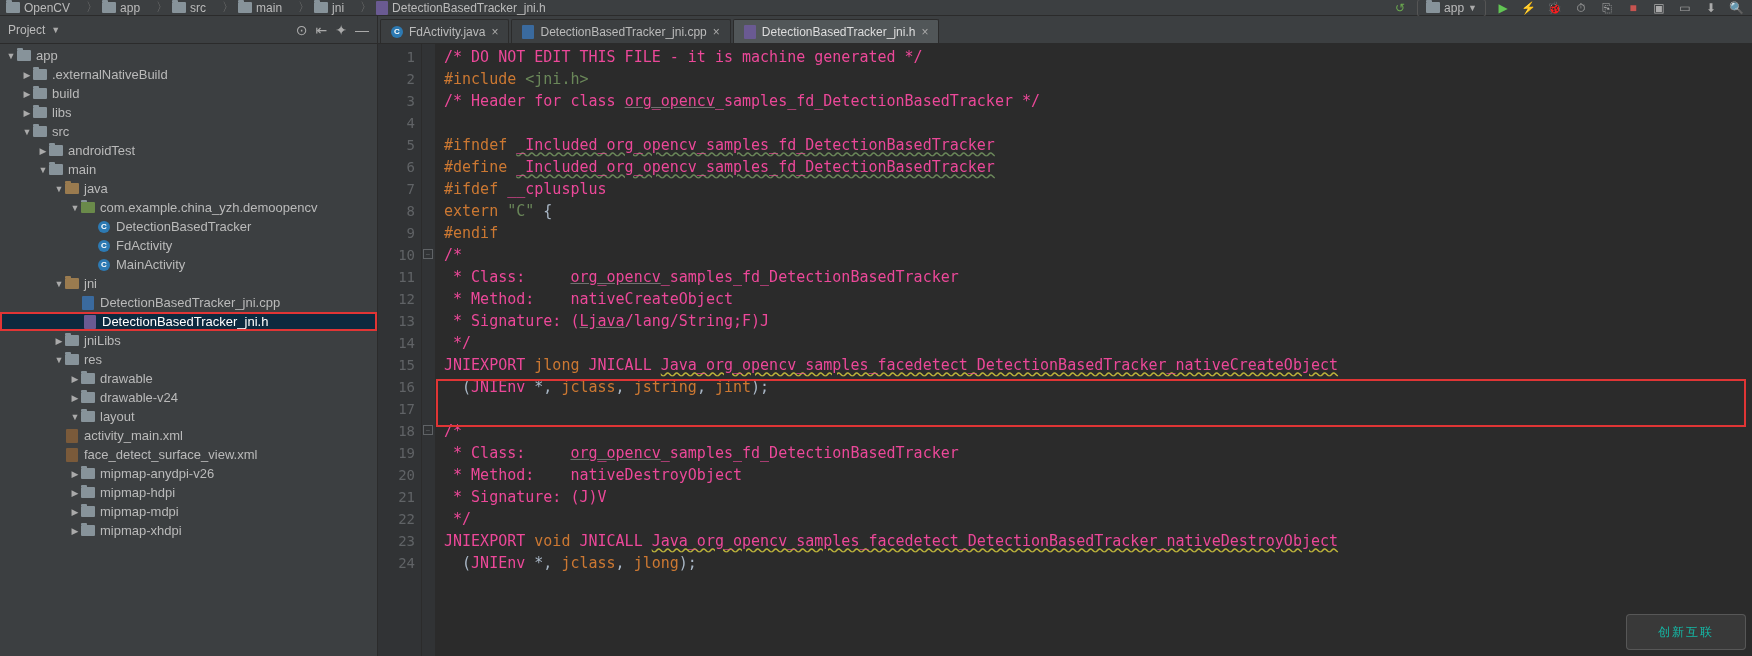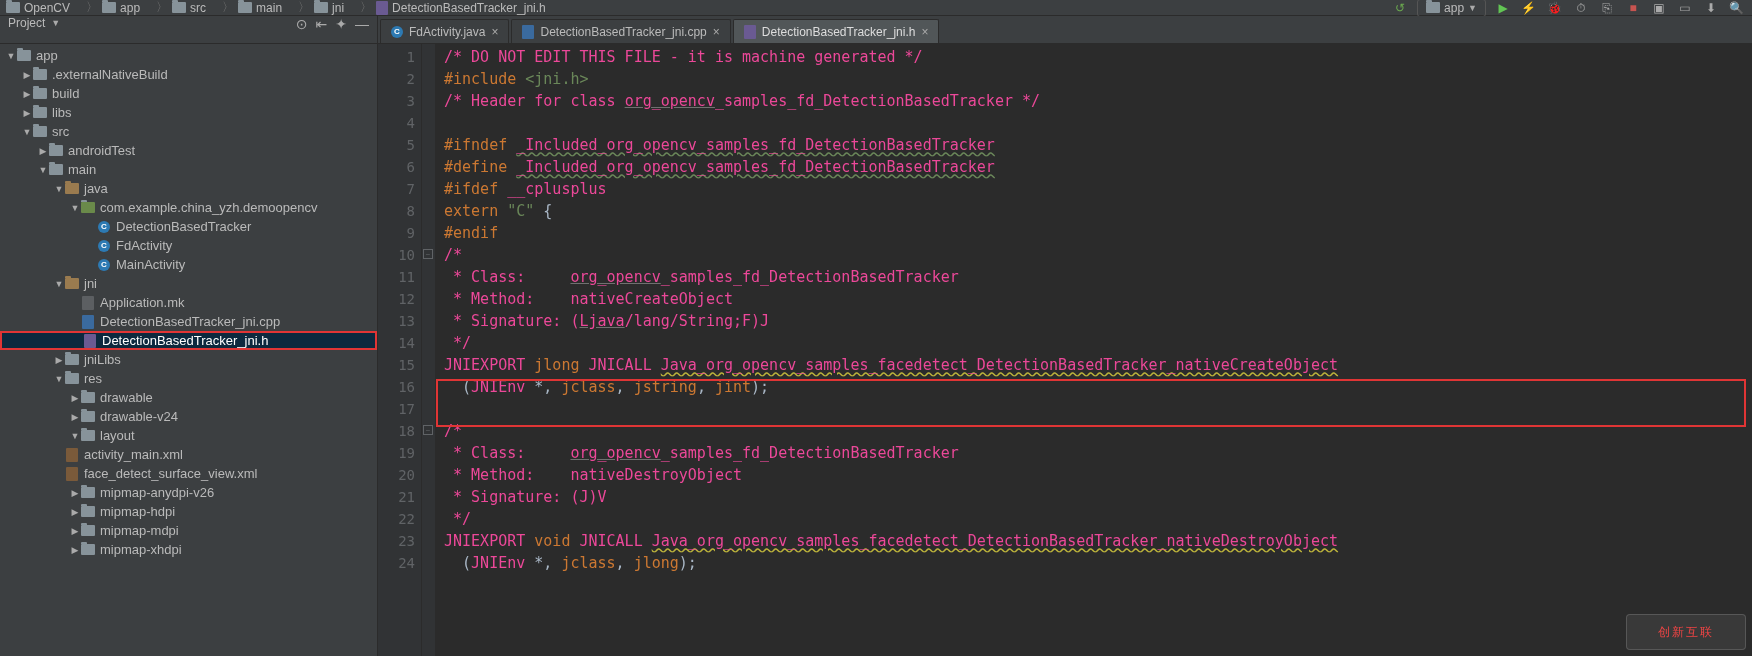--- a/index.html
+++ b/index.html
@@ -19,21 +19,21 @@
 .folder-ico { width: 14px; height: 11px; background: #87939a; border-radius: 1px; position: relative; display: inline-block; }
 .folder-ico::before { content:""; position:absolute; top:-2px; left:0; width:6px; height:2px; background:#87939a; border-radius:1px 1px 0 0; }
 .folder-ico.brown { background:#9a7b4f; }
 .folder-ico.brown::before { background:#9a7b4f; }
 
 
 .main-split { flex: 1; display: flex; overflow: hidden; }
 
 
 .sidebar { width: 378px; background: #3c3f41; border-right: 1px solid #2b2b2b; display: flex; flex-direction: column; }
-.sidebar-hdr { height: 28px; border-bottom: 1px solid #2b2b2b; display: flex; align-items: flex-start; padding: 0 8px; color: #bbb; }
+.sidebar-hdr { height: 28px; border-bottom: 1px solid #2b2b2b; display: flex; align-items: center; padding: 0 8px; color: #bbb; }
 .sidebar-hdr .title { flex: 1; display: flex; align-items: center; gap: 6px; font-size: 12px; }
 .sidebar-hdr .chev { color:#aaa; font-size:9px; }
 .sidebar-hdr .actions { display: flex; gap: 8px; color:#aaa; }
 .sidebar-hdr .actions span { font-size:14px; }
 
 .tree { flex: 1; overflow: auto; padding-top: 2px; font-size: 13px; color:#bababa; position: relative; }
 .tree::-webkit-scrollbar{width:10px;} .tree::-webkit-scrollbar-thumb{background:#4e5254;border-radius:5px;}
 .tree-row { height: 19px; display: flex; align-items: center; white-space: nowrap; padding-right: 8px; cursor: default; }
 .tree-row.selected { background: #0d293e; color:#fff; }
 .tree-row .arrow { width: 10px; text-align: center; font-size: 9px; color:#aaa; }
@@ -72,21 +72,21 @@
 .ang { color:#6a8759; }
 .id-y { color:#ec4899; }        
 .id-g { color:#a9b7c6; }
 .und { text-decoration: underline; text-decoration-style: solid; text-decoration-color: #707070; }
 .squig-g { text-decoration: underline wavy #6a8759; }
 .squig-y { text-decoration: underline wavy #bbb23a; }
 .line { display:block; height:22px; }
 
 .hl-red { border:2px solid #e03535; position:absolute; pointer-events:none; }
 
-.watermark { position:absolute; right:6px; bottom:6px; width:120px; height:36px; background:rgba(255,255,255,0.07); border:1px solid rgba(255,255,255,0.15); border-radius:4px; display:flex; align-items:center; justify-content:center; color:#ef4444; font-size:12px; letter-spacing:2px; }
+.watermark { position:absolute; right:6px; bottom:6px; width:120px; height:36px; background:rgba(255,255,255,0.07); border:1px solid rgba(255,255,255,0.15); border-radius:4px; display:flex; align-items:center; justify-content:center; color:#14b8a6; font-size:12px; letter-spacing:2px; }
 </style>
 </head>
 <body>
 
 <div class="root">
 
   <div class="top-nav">
     <div id="crumbs" style="display:flex;align-items:center;">
         <span class="crumb">
           <span class="folder-ico"></span>
@@ -238,27 +238,20 @@
               <span class="class-ico">C</span>
             </span>
             <span class="lbl">MainActivity</span>
           </div>
           <div class="tree-row" style="padding-left: 54px;">
             <span class="arrow ">▼</span>
             <span class="ico">
               <span class="folder-ico brown"></span>
             </span>
             <span class="lbl">jni</span>
-          </div>
-          <div class="tree-row" style="padding-left: 70px;">
-            <span class="arrow none">·</span>
-            <span class="ico">
-              <span class="file-ico mk"></span>
-            </span>
-            <span class="lbl">Application.mk</span>
           </div>
           <div class="tree-row" style="padding-left: 70px;">
             <span class="arrow none">·</span>
             <span class="ico">
               <span class="file-ico cpp"></span>
             </span>
             <span class="lbl">DetectionBasedTracker_jni.cpp</span>
           </div>
           <div class="tree-row selected redbox" style="padding-left: 70px;">
             <span class="arrow none">·</span>

